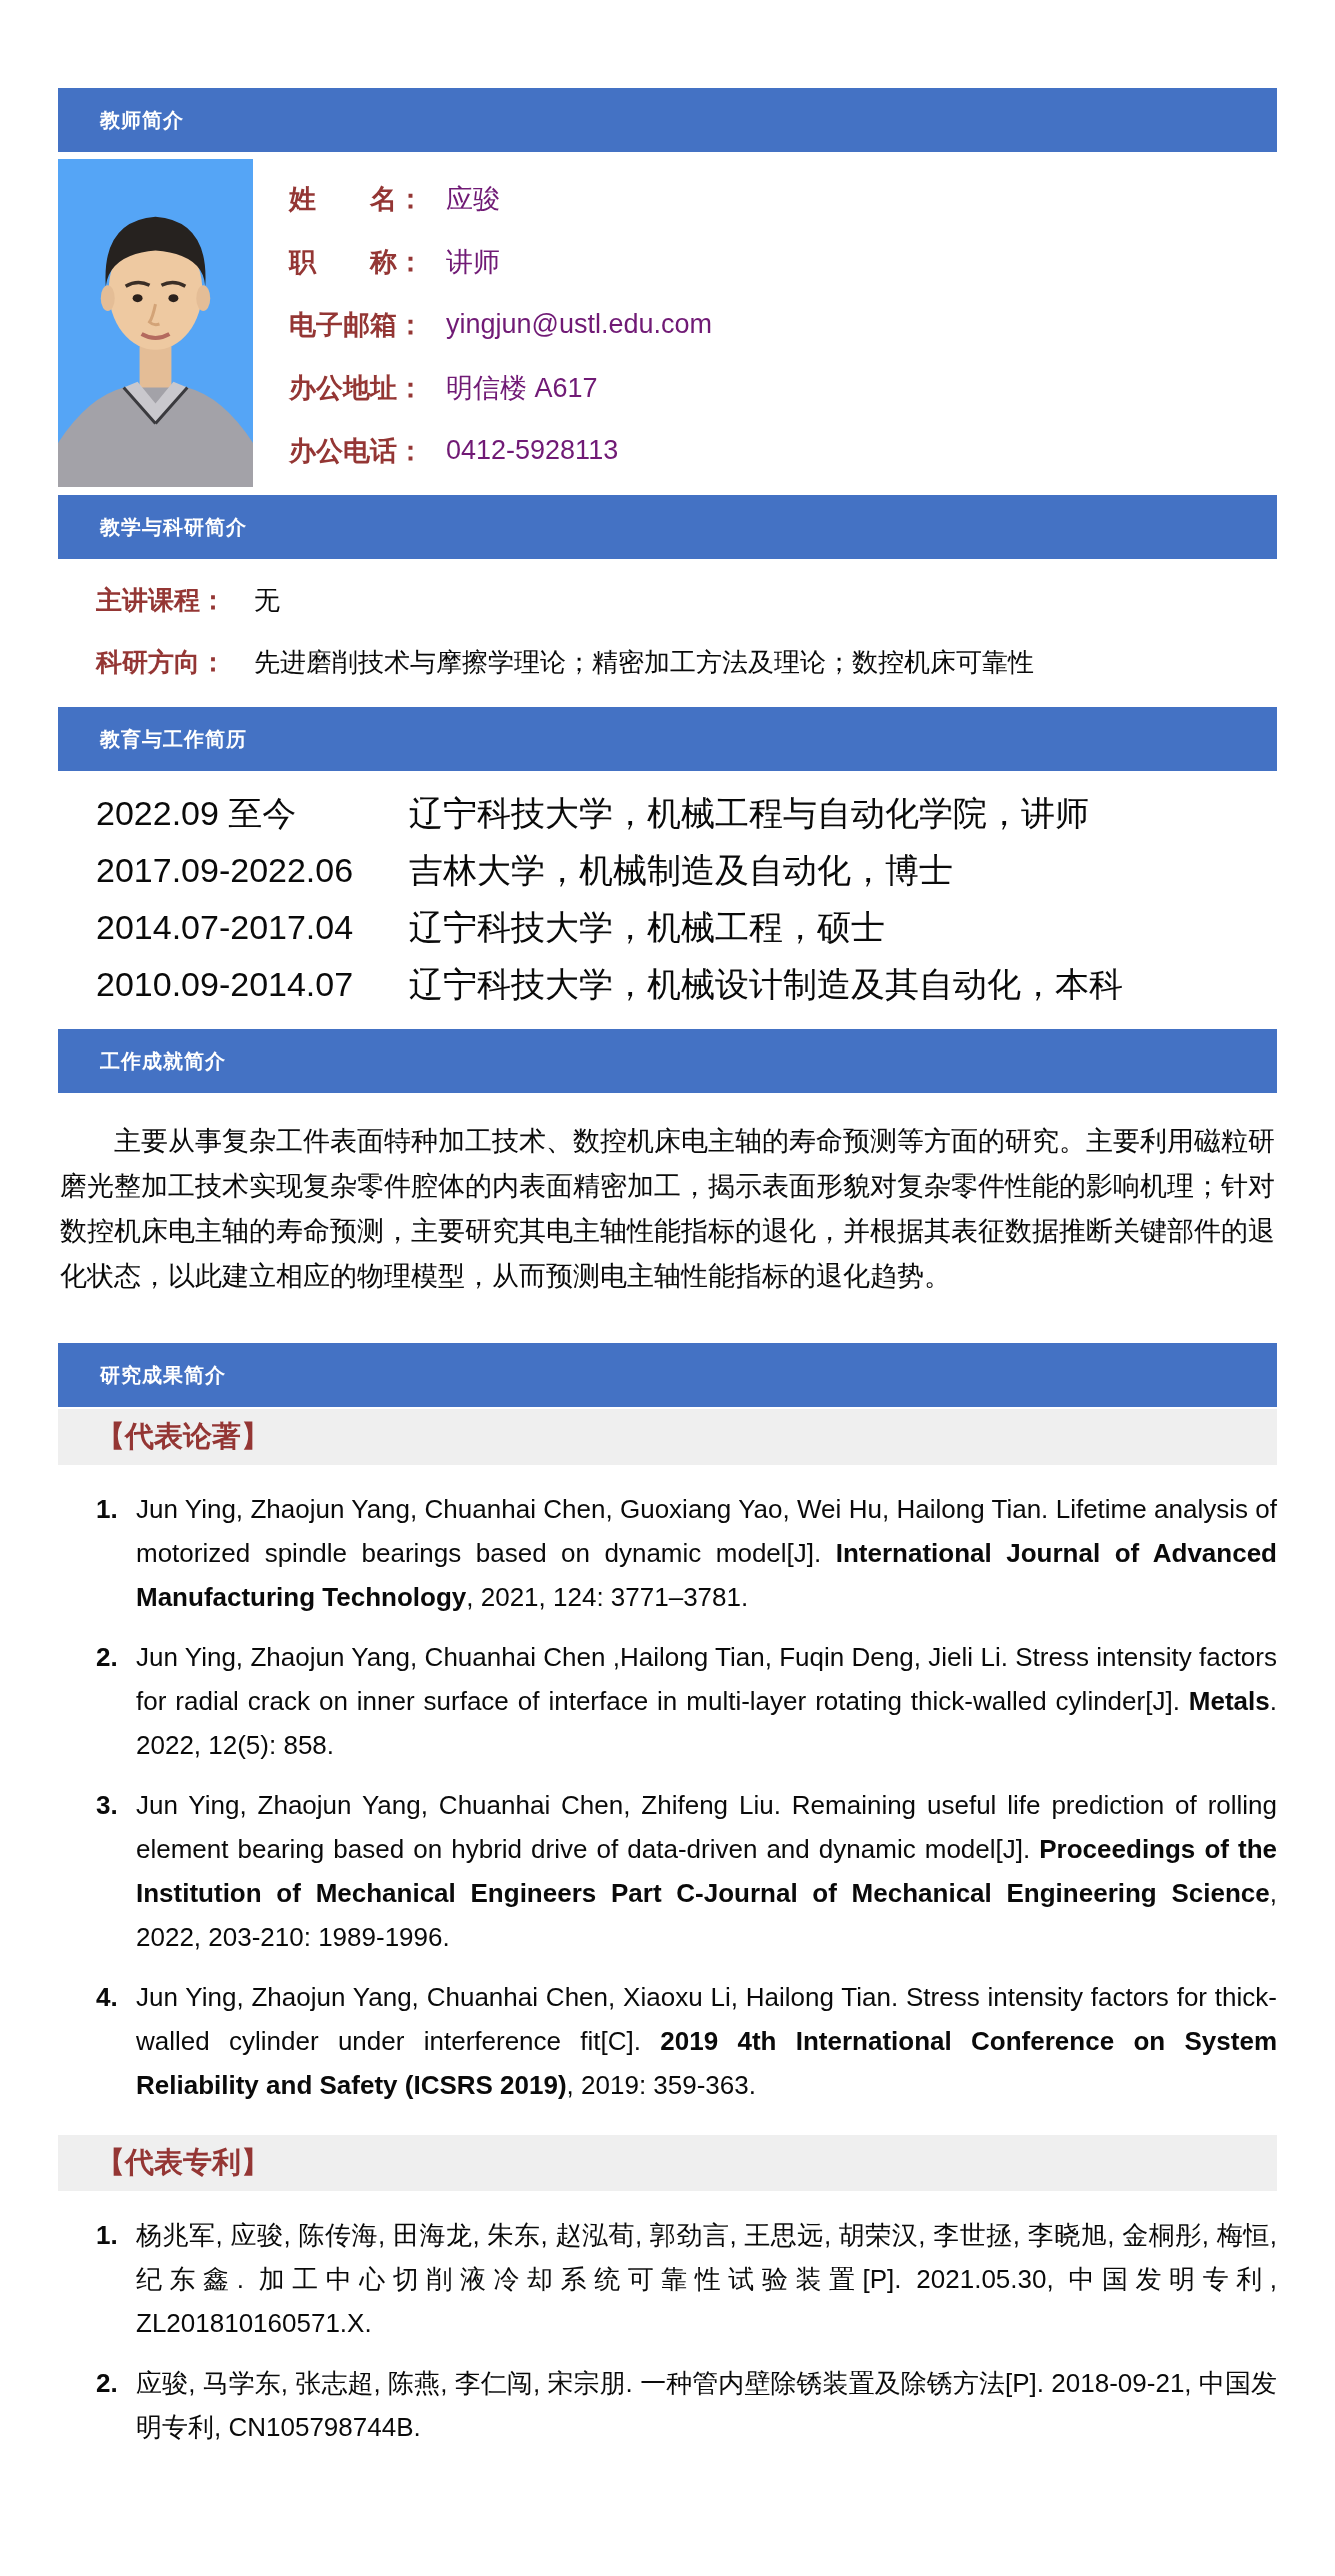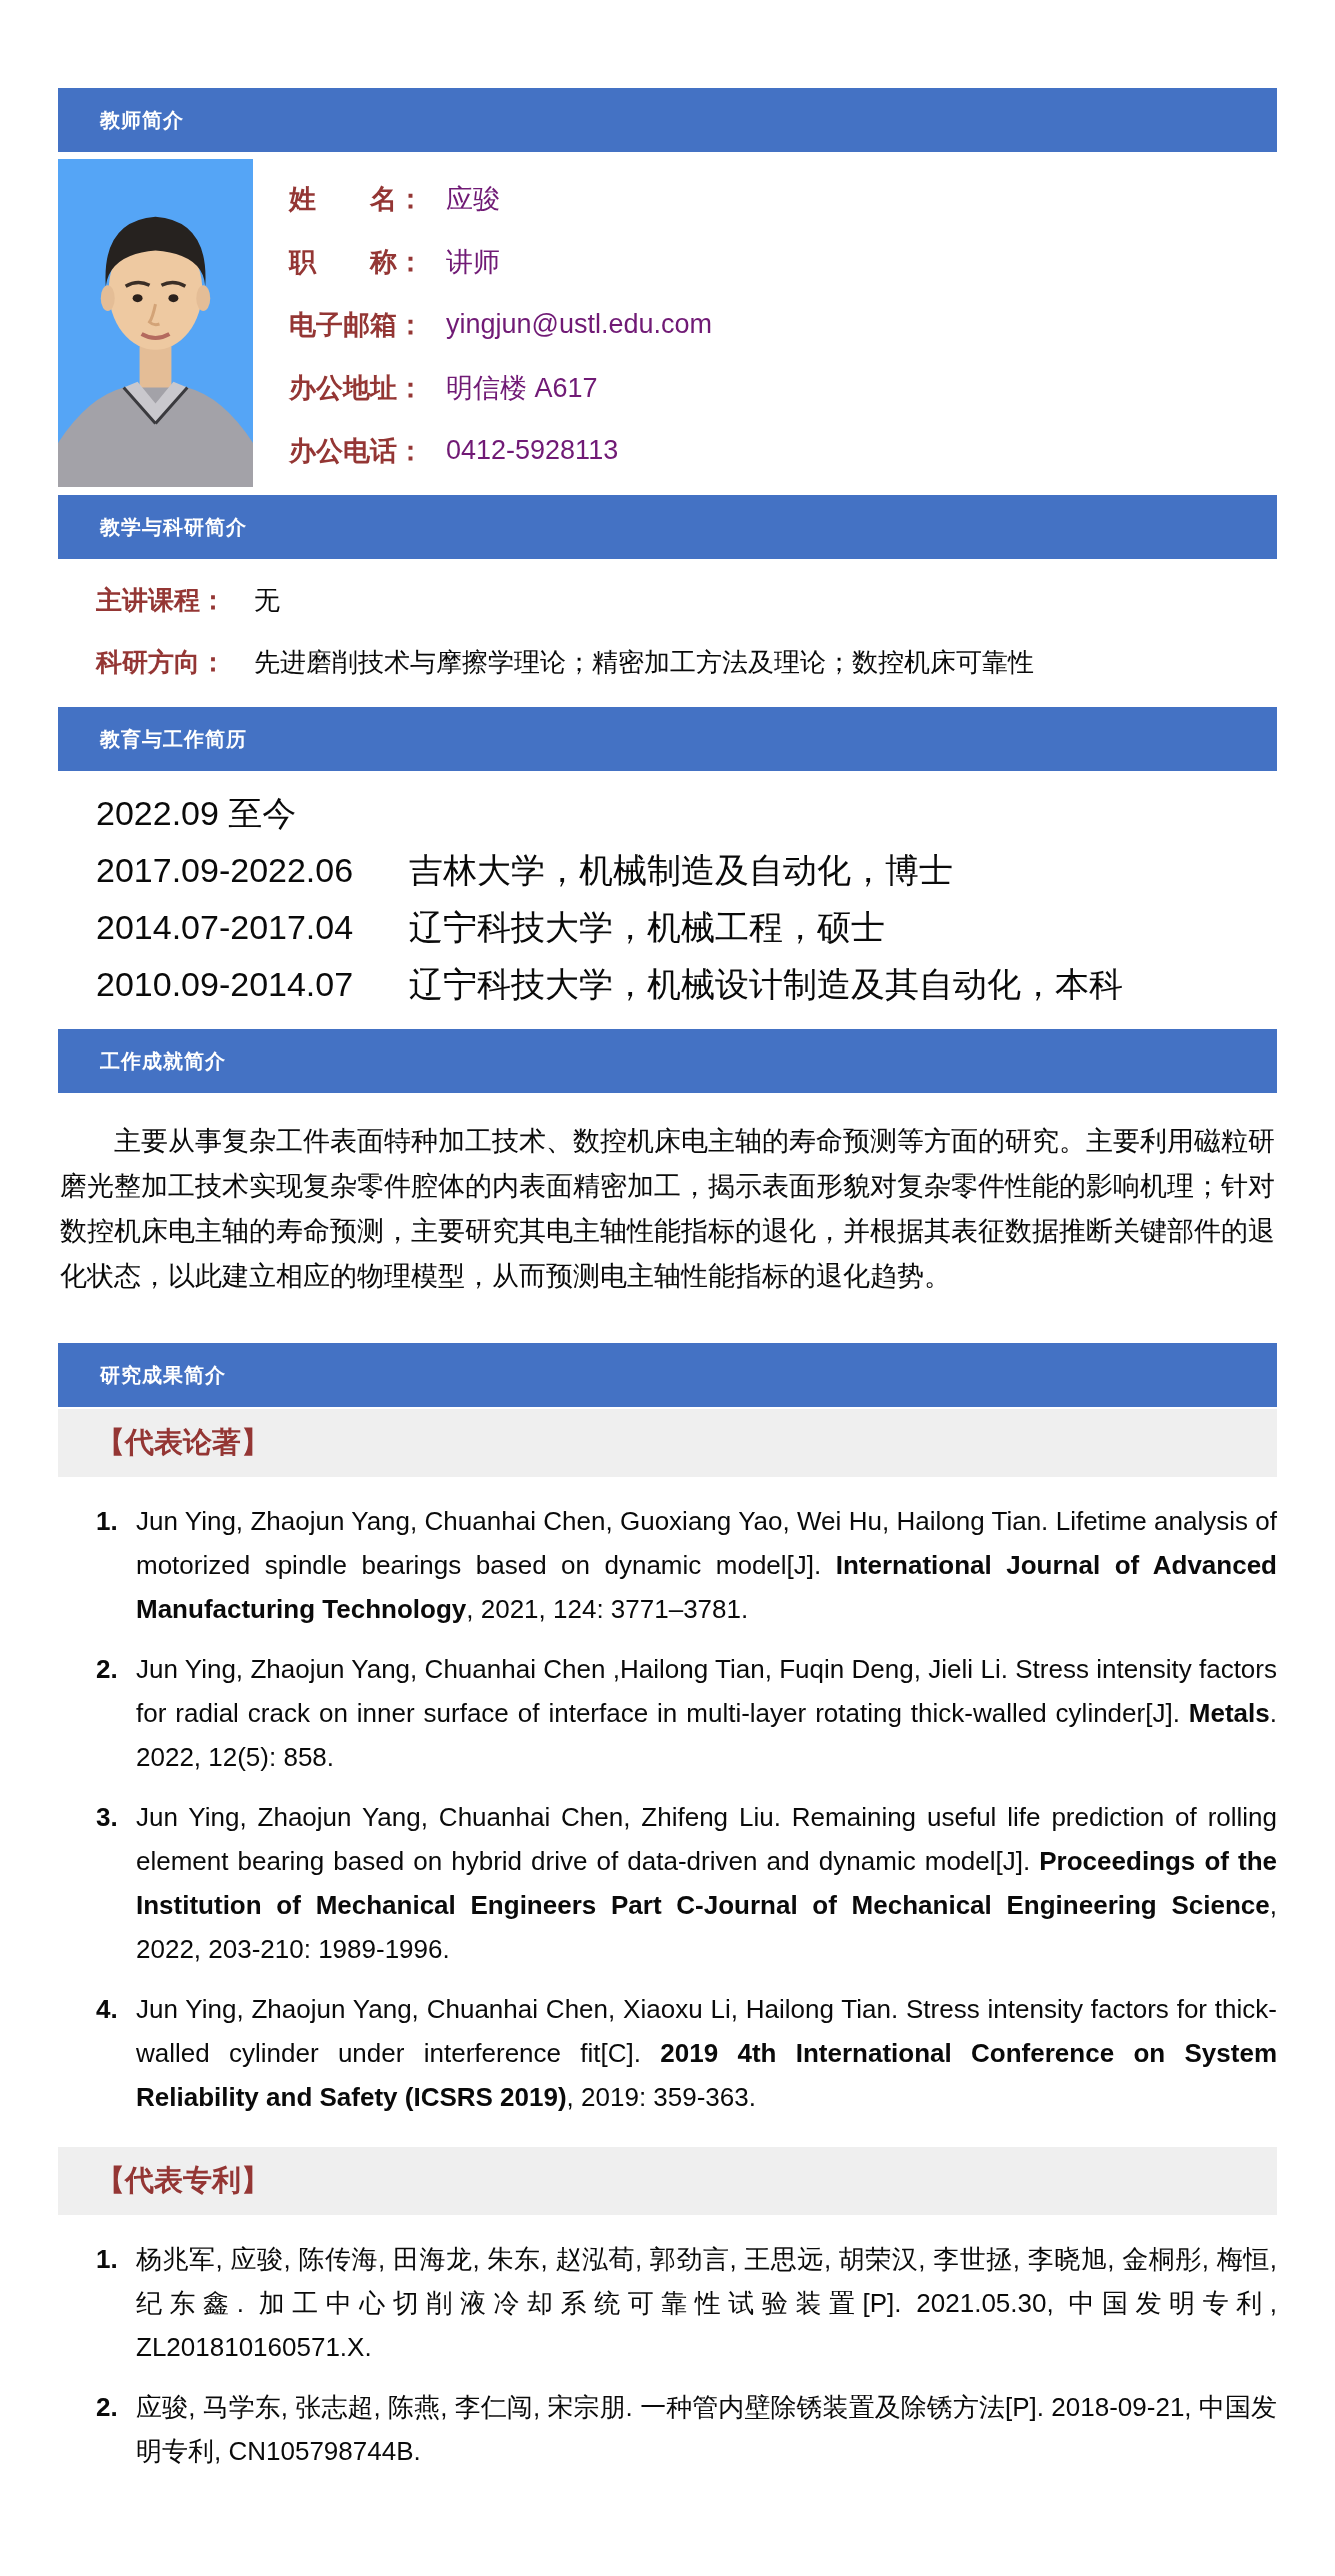--- a/index.html
+++ b/index.html
@@ -45,21 +45,21 @@
   .edetail{color:#0a0a0a;}
 
   
   .para{
     margin:26px 2px 44px 2px;font-size:27px;line-height:45px;
     text-align:justify;text-indent:2em;color:#0a0a0a;
   }
 
   
   .strip{
-    margin-top:2px;height:68px;background:var(--strip-gray);
+    margin-top:2px;height:56px;background:var(--strip-gray);
     display:flex;align-items:center;padding-left:38px;
     font-size:29px;font-weight:bold;color:var(--label-red);
   }
   .items{padding:6px 0 10px 0;}
   .item{display:flex;padding-left:38px;margin-top:16px;font-size:26px;line-height:44px;}
   .inum{width:40px;flex-shrink:0;font-weight:bold;color:#0a0a0a;}
   .itext{flex:1;text-align:justify;color:#0a0a0a;}
   .itext b{font-weight:bold;}
 </style>
 </head>
@@ -135,20 +135,21 @@
       <span class="tvalue">先进磨削技术与摩擦学理论；精密加工方法及理论；数控机床可靠性</span>
     </div>
   </div>
 
   <div class="bar">
     <span>教育与工作简历</span>
   </div>
   <div class="erows">
     <div class="erow">
       <span class="eperiod">2022.09 至今</span>
+      <span class="edetail">辽宁科技大学，机械工程与自动化学院，讲师</span>
     </div>
     <div class="erow">
       <span class="eperiod">2017.09-2022.06</span>
       <span class="edetail">吉林大学，机械制造及自动化，博士</span>
     </div>
     <div class="erow">
       <span class="eperiod">2014.07-2017.04</span>
       <span class="edetail">辽宁科技大学，机械工程，硕士</span>
     </div>
     <div class="erow">

